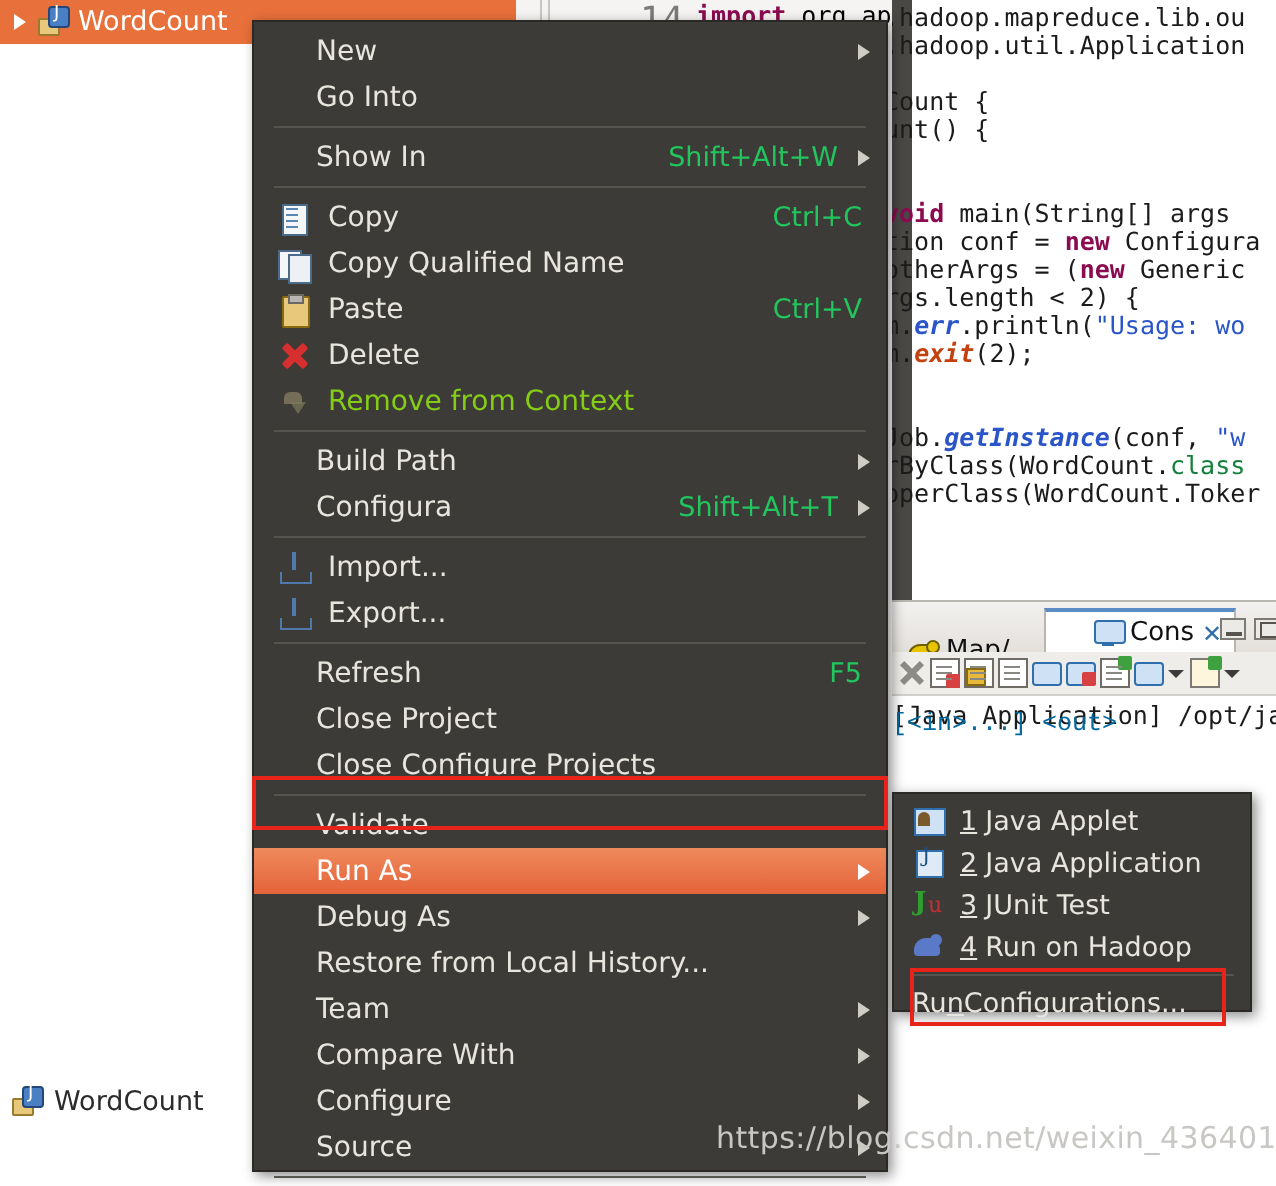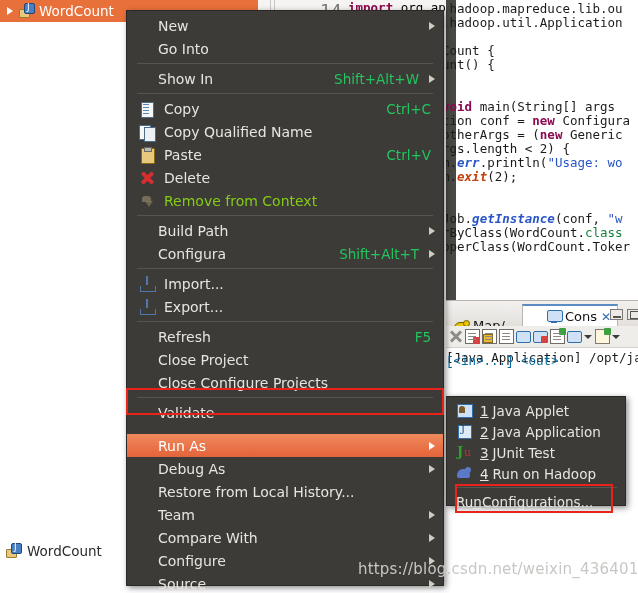--- a/index.html
+++ b/index.html
@@ -209,21 +209,20 @@
     border-bottom:4px solid transparent;
   }
   .mi.disabled .lbl{ color:#84cc16; }
   .mi.noicon { padding-left:31px; }
   .msep{
     height:1px; background:#56544f; margin:3px 10px 3px 10px;
   }
   .mi.highlight{
     background:linear-gradient(#ef8a5c,#e4633a);
     color:#ffffff;
-    margin-top:10px;
   }
   .mi.highlight .arrow{ border-left-color:#ffffff; }
 
   
   .ic-copy{ }
   .ic-copy:before{content:"";position:absolute;left:3px;top:1px;width:11px;height:14px;
     background:#f4f6f8;border:1px solid #4c6b8a;}
   .ic-copy:after{content:"";position:absolute;left:5px;top:3px;width:6px;height:1px;
     background:#5b86b3; box-shadow:0 3px 0 #5b86b3, 0 6px 0 #5b86b3, 0 9px 0 #5b86b3;}
   .ic-copyq:before{content:"";position:absolute;left:1px;top:1px;width:10px;height:13px;

